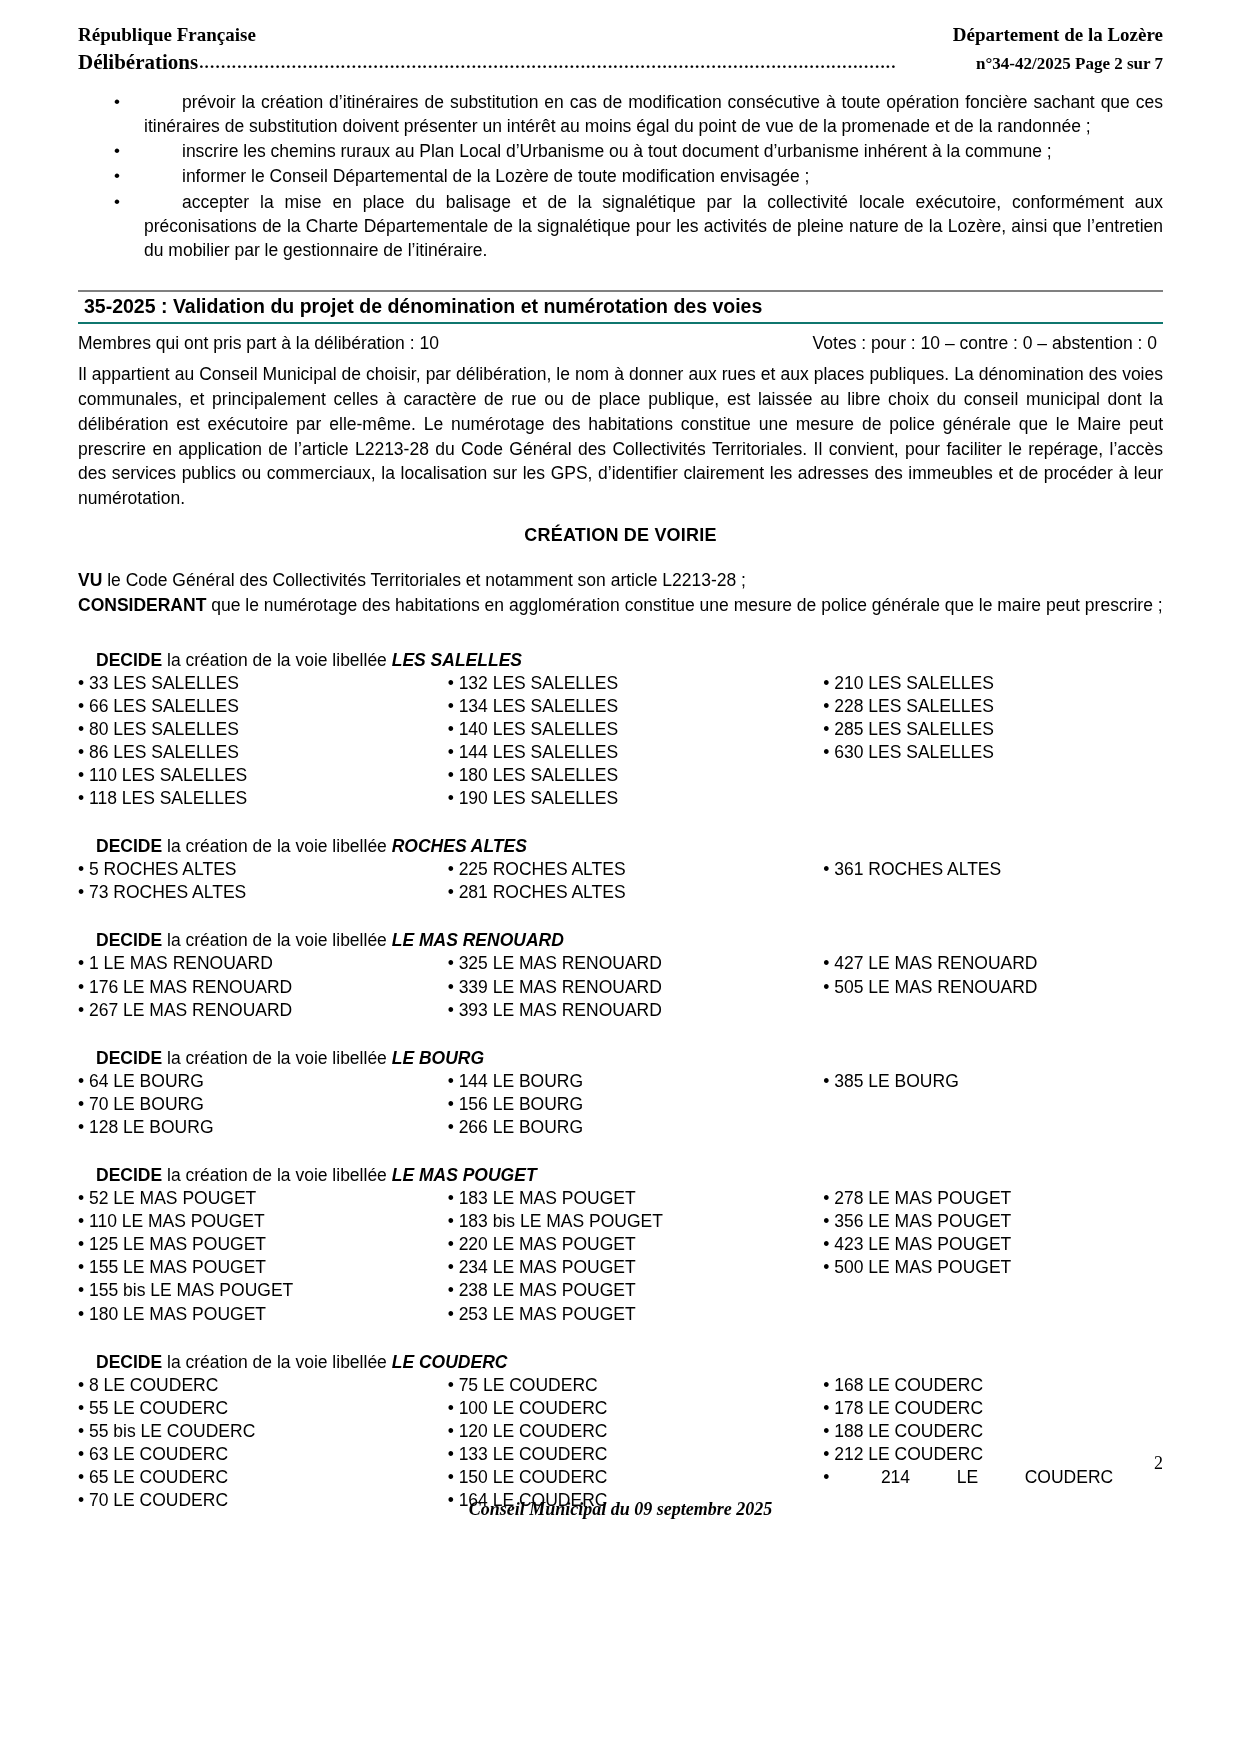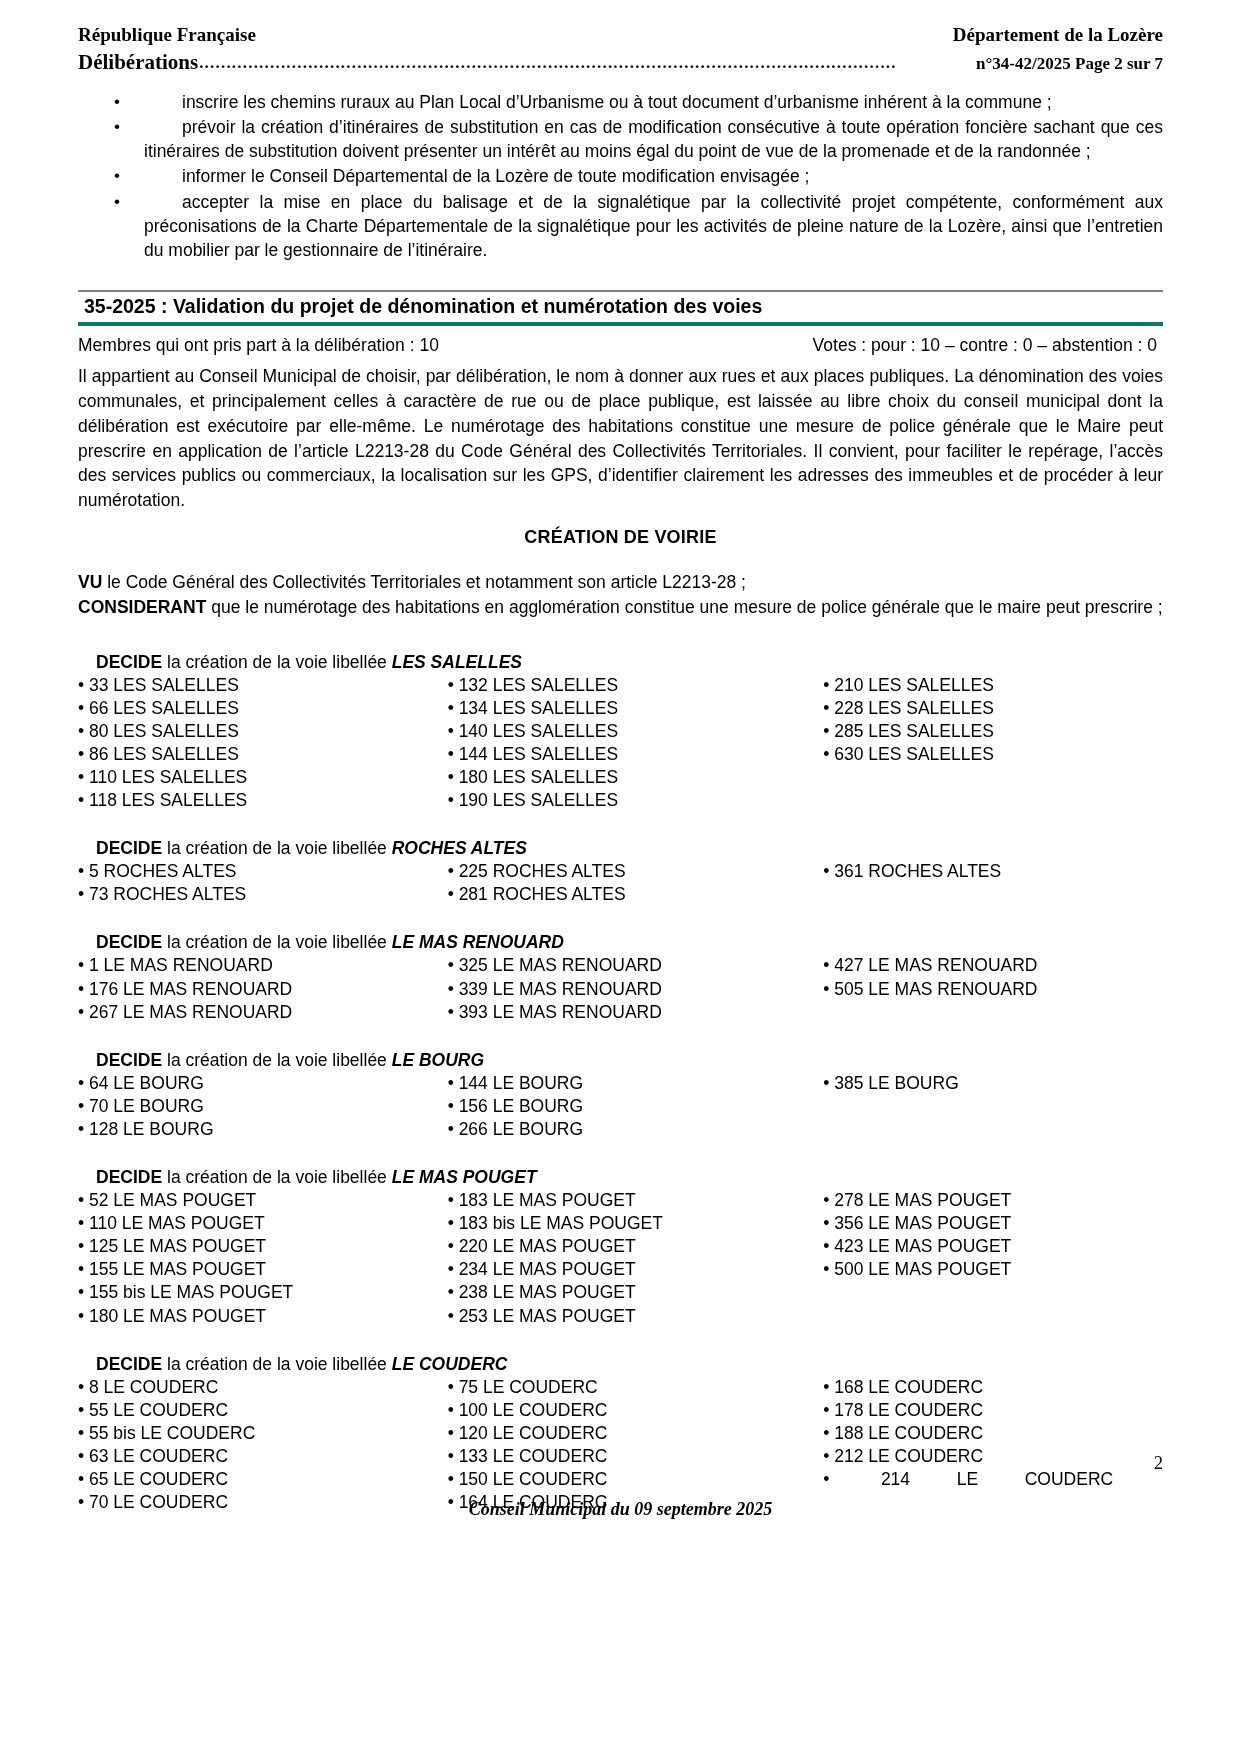--- a/index.html
+++ b/index.html
@@ -76,21 +76,21 @@
     left: 36px;
     top: 0;
     text-indent: 0;
     font-size: 17px;
   }
 
   
   .section-bar {
     margin-top: 28px;
     border-top: 2px solid #808080;
-    border-bottom: 4px solid #0f766e;
+    border-bottom: 2px solid #0f766e;
     padding: 3px 0 4px 6px;
     font-weight: bold;
     font-size: 19.5px;
   }
 
   
   .meta-row {
     display: flex;
     justify-content: space-between;
     margin-top: 9px;
@@ -193,24 +193,24 @@
       <span class="hdr-right">Département de la Lozère</span>
     </div>
     <div class="hdr-row-2">
       <span class="hdr-delib">Délibérations</span>
       <span class="hdr-leader">................................................................................................................................</span>
       <span class="hdr-pageref">n°34-42/2025 Page 2 sur 7</span>
     </div>
   </div>
 
   <ul class="top-bullets">
+    <li>prévoir la création d’itinéraires de substitution en cas de modification consécutive à toute opération foncière sachant que ces itinéraires de substitution doivent présenter un intérêt au moins égal du point de vue de la promenade et de la randonnée ;</li>
     <li>inscrire les chemins ruraux au Plan Local d’Urbanisme ou à tout document d’urbanisme inhérent à la commune ;</li>
-    <li>prévoir la création d’itinéraires de substitution en cas de modification consécutive à toute opération foncière sachant que ces itinéraires de substitution doivent présenter un intérêt au moins égal du point de vue de la promenade et de la randonnée ;</li>
     <li>informer le Conseil Départemental de la Lozère de toute modification envisagée ;</li>
-    <li>accepter la mise en place du balisage et de la signalétique par la collectivité projet compétente, conformément aux préconisations de la Charte Départementale de la signalétique pour les activités de pleine nature de la Lozère, ainsi que l’entretien du mobilier par le gestionnaire de l’itinéraire.</li>
+    <li>accepter la mise en place du balisage et de la signalétique par la collectivité locale exécutoire, conformément aux préconisations de la Charte Départementale de la signalétique pour les activités de pleine nature de la Lozère, ainsi que l’entretien du mobilier par le gestionnaire de l’itinéraire.</li>
   </ul>
 
   <div class="section-bar">35-2025 : Validation du projet de dénomination et numérotation des voies</div>
 
   <div class="meta-row">
     <span>Membres qui ont pris part à la délibération : 10</span>
     <span class="meta-votes">Votes : pour : 10 – contre : 0 – abstention : 0</span>
   </div>
 
   <div class="body-par">Il appartient au Conseil Municipal de choisir, par délibération, le nom à donner aux rues et aux places publiques. La dénomination des voies communales, et principalement celles à caractère de rue ou de place publique, est laissée au libre choix du conseil municipal dont la délibération est exécutoire par elle-même. Le numérotage des habitations constitue une mesure de police générale que le Maire peut prescrire en application de l’article L2213-28 du Code Général des Collectivités Territoriales. Il convient, pour faciliter le repérage, l’accès des services publics ou commerciaux, la localisation sur les GPS, d’identifier clairement les adresses des immeubles et de procéder à leur numérotation.</div>

